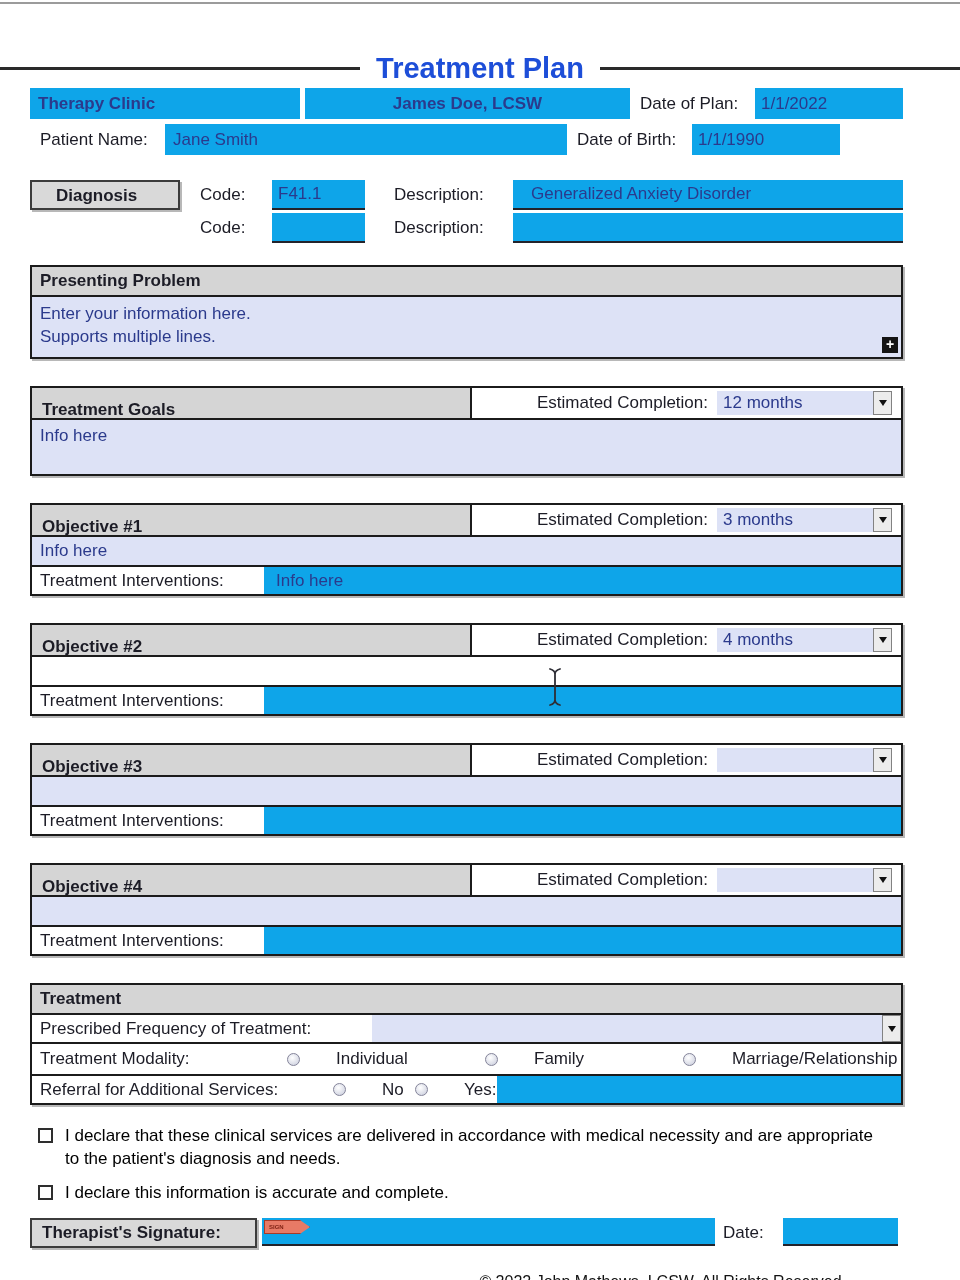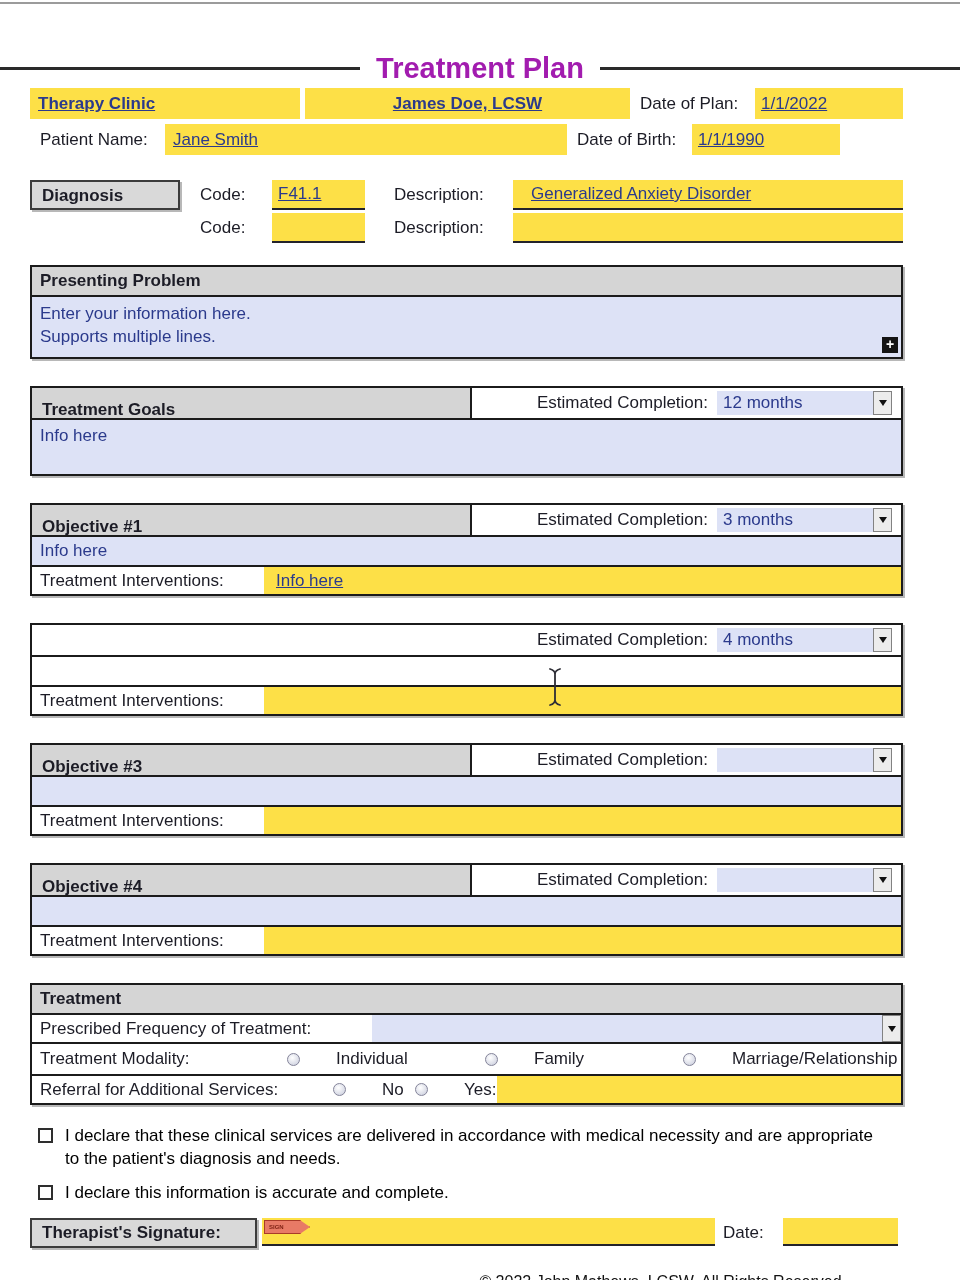--- a/index.html
+++ b/index.html
@@ -6,45 +6,45 @@
   body{
     width:960px;height:1280px;background:#ffffff;position:relative;
     font-family:"Liberation Sans", sans-serif;color:#1c1c26;font-size:17px;
     overflow:hidden;
   }
   .topline{position:absolute;top:2px;left:0;width:960px;height:2px;background:#9b9b9b;}
 
   
   .title-row{display:flex;align-items:center;margin-top:48px;height:40px;}
   .title-row .rule{flex:1;height:3px;background:#2a2a2a;}
-  .page-title{font-size:29px;font-weight:bold;color:#a21caf;padding:0 16px;white-space:nowrap;}
+  .page-title{font-size:29px;font-weight:bold;color:#1d4ed8;padding:0 16px;white-space:nowrap;}
 
   .content{margin-left:30px;width:873px;}
 
   
-  .fld{background:#fde047;color:#2b3a8c;text-decoration:underline;}
+  .fld{background:#0ea5e9;color:#2b3a8c;}
   .fld-ul{border-bottom:2px solid #23232b;}
 
   
   .hdr-row{display:flex;height:31px;line-height:31px;margin-bottom:5px;}
   .hdr-row .f-clinic{width:270px;font-weight:bold;padding-left:8px;box-sizing:border-box;}
   .hdr-row .f-therapist{width:325px;margin-left:5px;font-weight:bold;text-align:center;}
   .hdr-row .lbl-right{width:117px;margin-left:8px;padding-left:2px;box-sizing:border-box;}
   .hdr-row .f-date{width:148px;padding-left:6px;box-sizing:border-box;}
   .hdr-row .lbl-pname{width:135px;padding-left:10px;box-sizing:border-box;}
   .hdr-row .f-pname{width:402px;padding-left:8px;box-sizing:border-box;}
 
   
   .diag{margin-top:25px;}
   .diag-row{display:flex;height:30px;line-height:28px;margin-bottom:3px;}
   .gray-tag{
     background:#d9d9d9;border:2px solid #3c3c3c;box-shadow:2px 2px 0 rgba(0,0,0,.28);
     font-weight:bold;box-sizing:border-box;
   }
-  .diag-tag{width:150px;height:30px;padding-left:10px;}
+  .diag-tag{width:150px;height:30px;padding-left:24px;}
   .diag-spacer{width:150px;}
   .lbl-code{width:62px;margin-left:20px;line-height:30px;}
   .f-code{width:93px;margin-left:10px;padding-left:6px;box-sizing:border-box;}
   .lbl-desc{width:100px;margin-left:29px;line-height:30px;}
   .f-desc{flex:1;margin-left:19px;padding-left:18px;box-sizing:border-box;}
 
   
   .section-box{border:2px solid #1b1b1b;box-shadow:2px 2px 0 rgba(0,0,0,.28);box-sizing:border-box;}
   .sec-gray{background:#d5d5d5;font-weight:bold;}
 
@@ -208,20 +208,21 @@
     </div>
     <div class="obj-content">Info here</div>
     <div class="obj-interv">
       <div class="obj-interv-label">Treatment Interventions:</div>
       <div class="fld obj-interv-field">Info here</div>
     </div>
   </div>
 
   <div class="section-box obj">
     <div class="sec-hdr">
+      <div class="sec-hdr-title sec-gray">Objective #2</div>
       <div class="sec-hdr-right">
         <span class="ec-label">Estimated Completion:</span>
         <div class="combo">
           <div class="combo-value">4 months</div>
           <div class="combo-btn">
               <span class="tri"></span>
             </div>
         </div>
       </div>
     </div>

